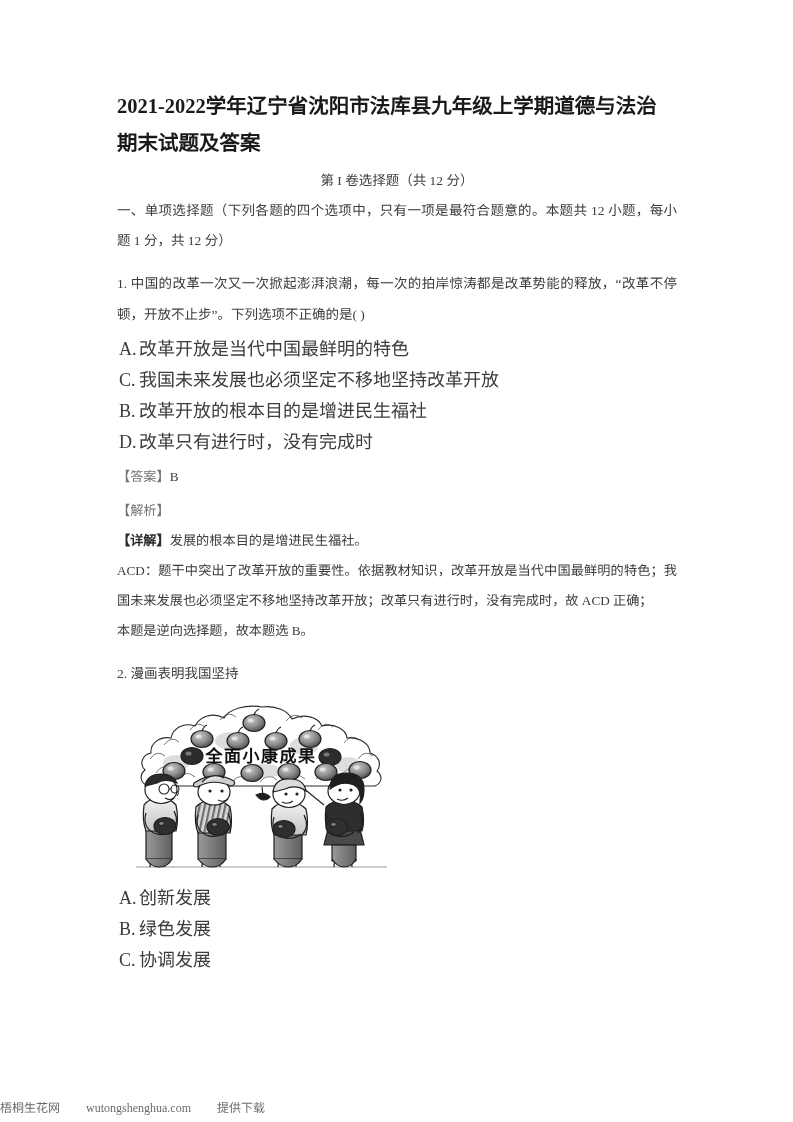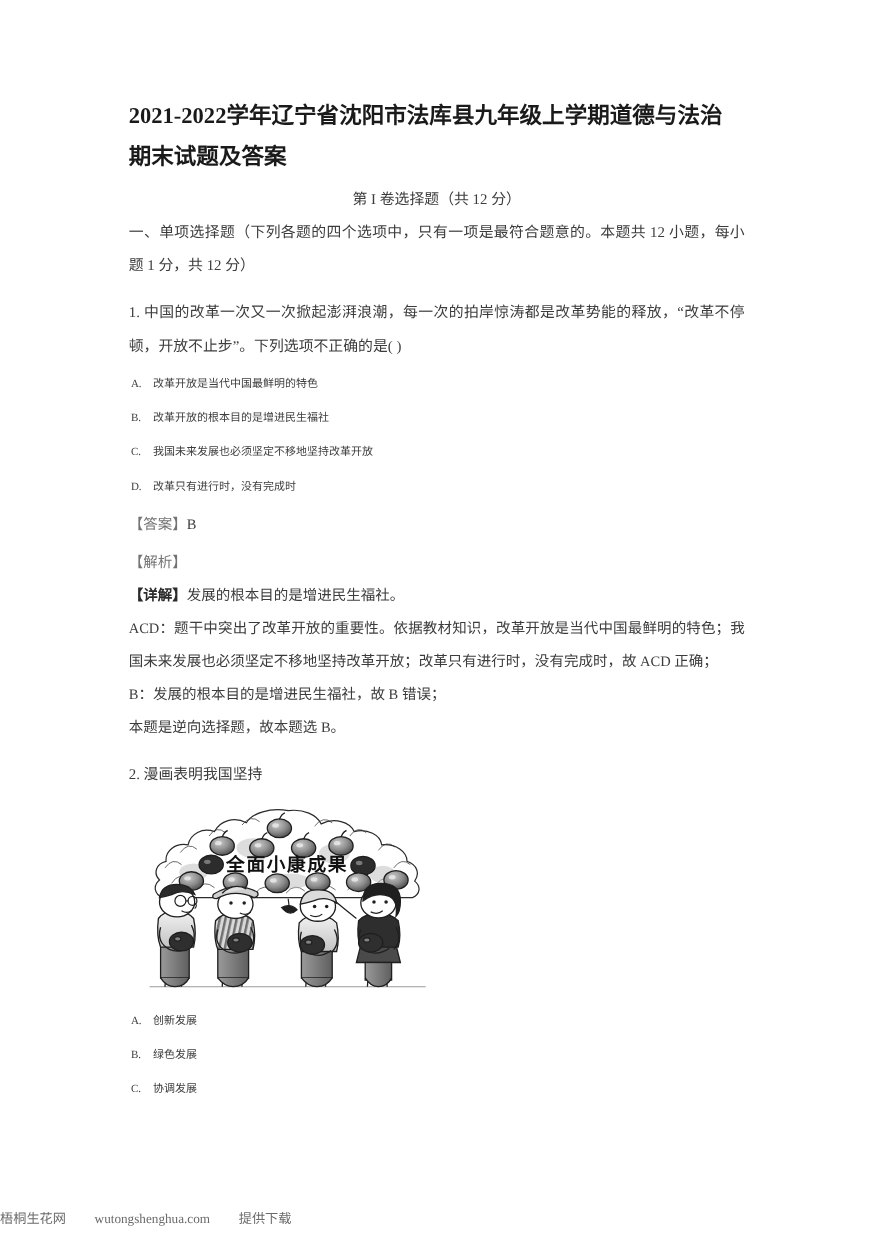--- a/index.html
+++ b/index.html
@@ -62,21 +62,21 @@
 
   .q-stem {
     font-size: 13.5px;
     line-height: 31px;
     margin: 12px 0 4px 0;
     text-align: justify;
     text-justify: inter-ideograph;
   }
 
   .opt {
-    font-size: 10px;
+    font-size: 18px;
     line-height: 31px;
     margin: 0;
     padding-left: 2px;
   }
 
   .opt .lbl {
     display: inline-block;
     min-width: 20px;
   }
 
@@ -143,43 +143,42 @@
 
     <p class="q-stem">
       <span>1.</span>
       <span>中国的改革一次又一次掀起澎湃浪潮，每一次的拍岸惊涛都是改革势能的释放，“改革不停顿，开放不止步”。下列选项不正确的是(      )</span>
     </p>
 
     <p class="opt">
       <span class="lbl">A.</span><span>改革开放是当代中国最鲜明的特色</span>
     </p>
     <p class="opt">
+      <span class="lbl">C.</span><span>我国未来发展也必须坚定不移地坚持改革开放</span>
+    </p>
+    <p class="opt">
       <span class="lbl">B.</span><span>改革开放的根本目的是增进民生福社</span>
-    </p>
-    <p class="opt">
-      <span class="lbl">C.</span><span>我国未来发展也必须坚定不移地坚持改革开放</span>
     </p>
     <p class="opt">
       <span class="lbl">D.</span><span>改革只有进行时，没有完成时</span>
     </p>
 
     <p class="ans-line">
       <span class="tag-blue">【答案】</span><span>B</span>
     </p>
 
     <p class="ans-line">
       <span class="tag-blue">【解析】</span>
     </p>
 
     <p class="expl">
       <span class="tag-bold">【详解】</span><span>发展的根本目的是增进民生福社。</span>
     </p>
 
     <p class="expl">ACD：题干中突出了改革开放的重要性。依据教材知识，改革开放是当代中国最鲜明的特色；我国未来发展也必须坚定不移地坚持改革开放；改革只有进行时，没有完成时，故 ACD 正确；</p>
-    <p class="expl">B：发展的根本目的是增进民生福社，故 B 错误；</p>
     <p class="expl">本题是逆向选择题，故本题选 B。</p>
 
     <p class="q-stem">
       <span>2.</span>
       <span>漫画表明我国坚持</span>
     </p>
 
     <div class="figure-wrap">
       <svg class="cartoon" viewBox="0 0 255 172" aria-hidden="true">
         <defs>

